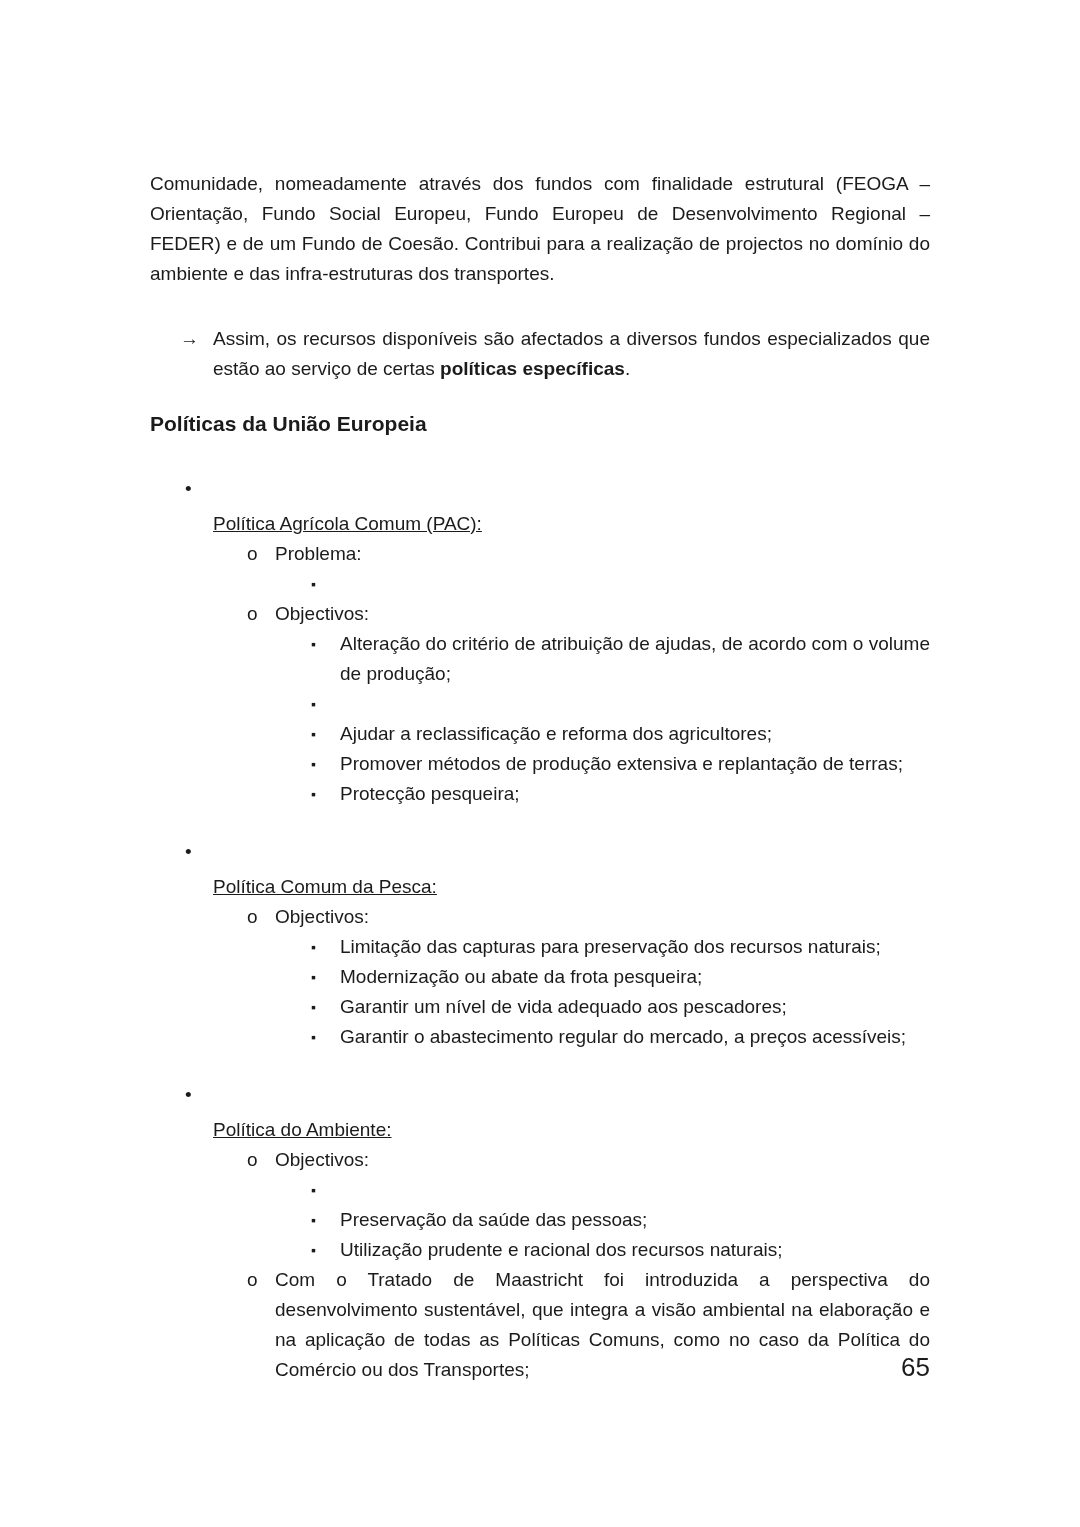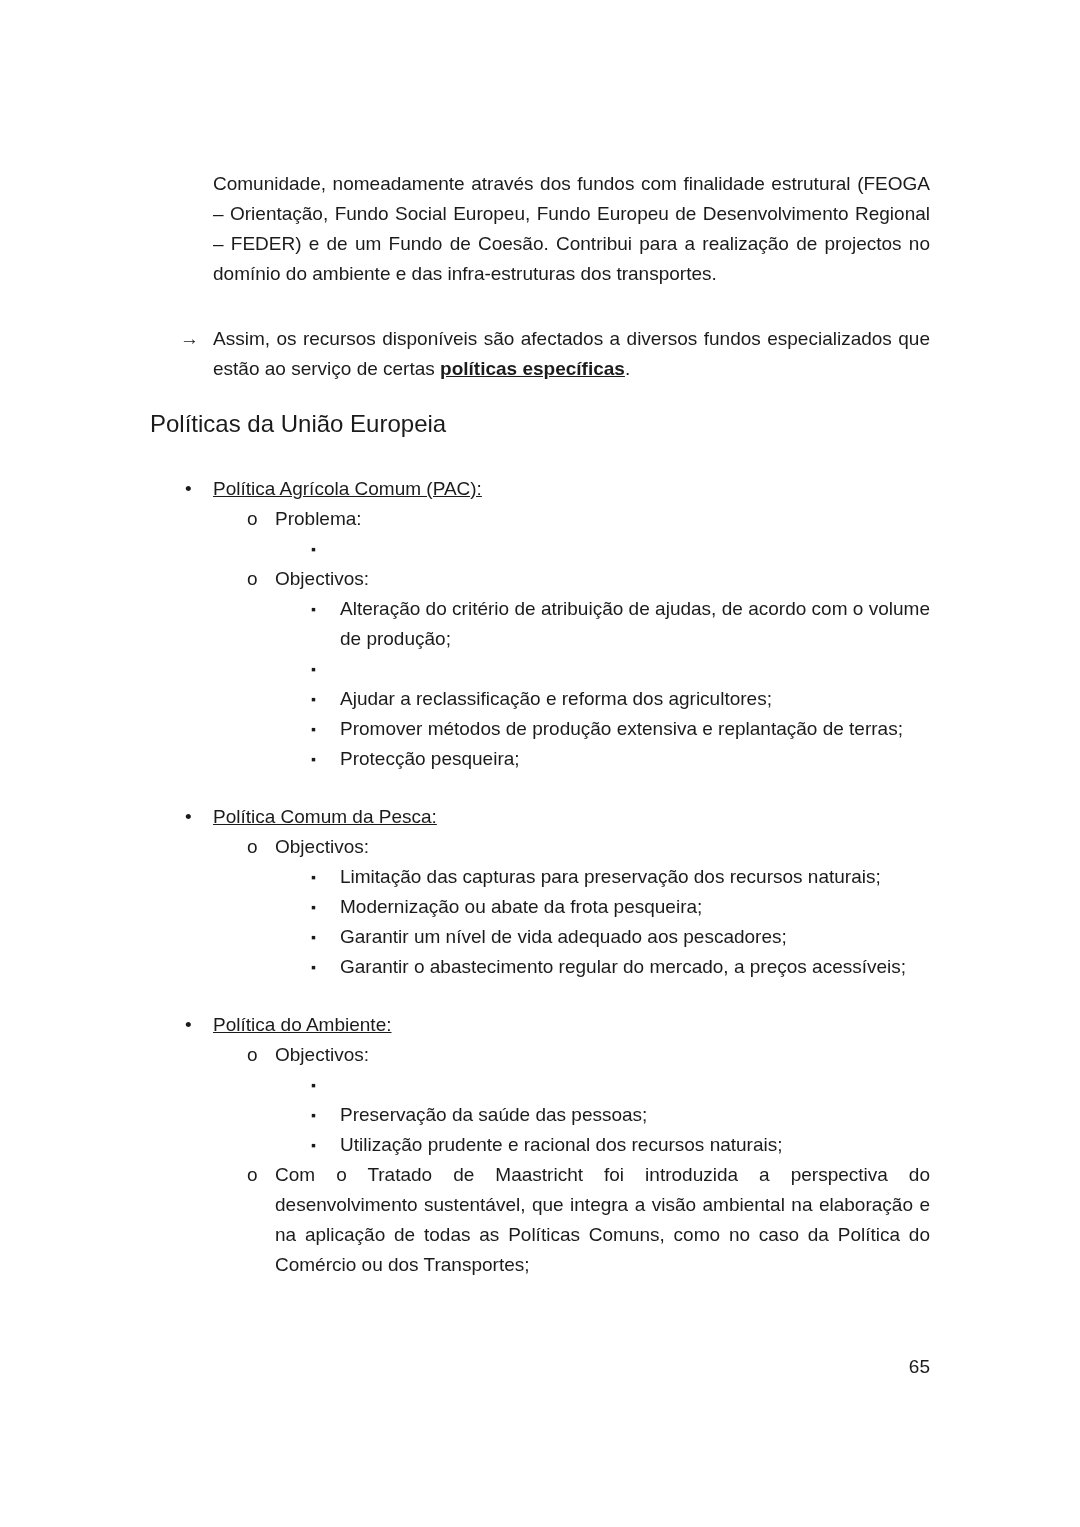--- a/index.html
+++ b/index.html
@@ -19,52 +19,51 @@
   }
   .content {
     position: absolute;
     left: 150px;
     top: 150px;
     width: 780px;
     font-size: 19px;
     line-height: 30px;
   }
   .para {
-    margin-left: 63px;
     text-align: justify;
   }
   .arrow-row {
     display: flex;
     margin-top: 35px;
     padding-left: 30px;
   }
   .arrow-row .marker { width: 33px; flex: none; }
   .heading {
     margin-top: 25px;
-    font-weight: 400;
-    font-size: 24px;
+    font-weight: 700;
+    font-size: 21px;
     line-height: 30px;
   }
   .policy { margin-top: 28px; }
   .policy.first { margin-top: 35px; }
   .row { display: flex; }
   .l1 { padding-left: 35px; }
   .l1 > .marker { width: 28px; flex: none; }
   .l2 { padding-left: 97px; }
   .l2 > .marker { width: 28px; flex: none; }
   .l3 { padding-left: 161px; }
   .l3 > .marker { width: 29px; flex: none; font-size: 14px; line-height: 30px; }
   .txt { flex: 1; text-align: justify; }
-  .title { text-decoration: underline; }
-  .bold { font-weight: 700; text-decoration: underline; }
+  .title { text-decoration: underline; margin-top: 35px; }
+  .bold { font-weight: 700; }
   .page-num {
     position: absolute;
     top: 1352px;
     right: 150px;
-    font-size: 19px;
+    font-size: 26px;
     line-height: 30px;
   }
 </style>
 </head>
 <body>
 
 <div class="page">
   <div class="content">
 
     <p class="para">Comunidade, nomeadamente através dos fundos com finalidade estrutural (FEOGA – Orientação, Fundo Social Europeu, Fundo Europeu de Desenvolvimento Regional – FEDER) e de um Fundo de Coesão. Contribui para a realização de projectos no domínio do ambiente e das infra-estruturas dos transportes.</p>

